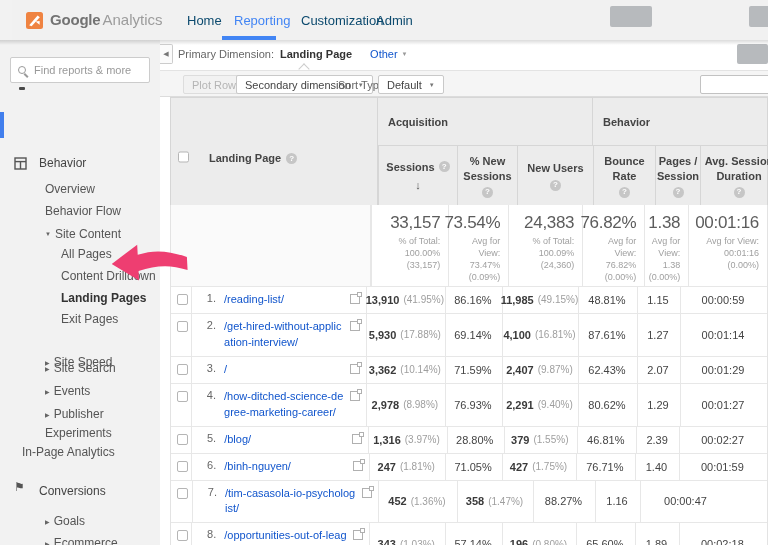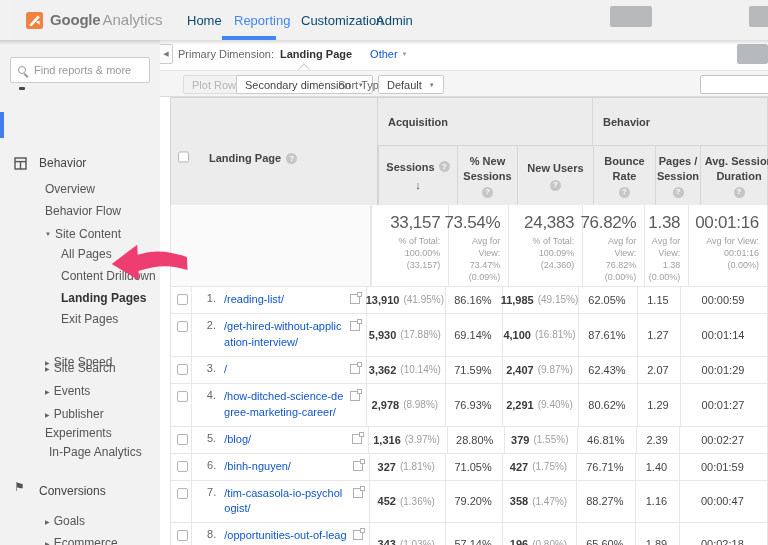--- a/index.html
+++ b/index.html
@@ -210,21 +210,21 @@
           <span class="caret">▶</span>
           <span>Publisher</span>
         </span>
       </div>
       <div class="side-item" style="top: 384px;">
         <span style="margin-left:45px; display:flex; align-items:center;">
           <span>Experiments</span>
         </span>
       </div>
       <div class="side-item" style="top: 403px;">
-        <span style="margin-left:49px; display:flex; align-items:center;">
+        <span style="margin-left:22px; display:flex; align-items:center;">
           <span>In-Page Analytics</span>
         </span>
       </div>
       <div class="side-item section" style="top: 442px;">
         <span class="sicon" style="font-size:12px;color:#555;top:-2px">⚑</span>
         <span style="margin-left:39px; display:flex; align-items:center;">
           <span>Conversions</span>
         </span>
       </div>
       <div class="side-item" style="top: 472px;">
@@ -377,21 +377,21 @@
           </div>
           <div class="c c2 num">
             <b>13,910</b>
             <span class="pct">(41.95%)</span>
           </div>
           <div class="c c3 num">86.16%</div>
           <div class="c c4 num">
             <b>11,985</b>
             <span class="pct">(49.15%)</span>
           </div>
-          <div class="c c5 num">62.05%</div>
+          <div class="c c5 num">48.81%</div>
           <div class="c c6 num">1.15</div>
           <div class="c c7 num">00:00:59</div>
         </div>
         <div class="trow">
           <div class="c c0">
             <span class="cb"></span>
           </div>
           <div class="c c1">
             <span class="rnum">2.</span>
             <a class="plink">/get-hired-without-application-interview/</a>
@@ -489,21 +489,21 @@
             <span class="cb"></span>
           </div>
           <div class="c c1">
             <span class="rnum">6.</span>
             <a class="plink">/binh-nguyen/</a>
             <span class="goto">
               <i></i>
             </span>
           </div>
           <div class="c c2 num">
-            <b>327</b>
+            <b>247</b>
             <span class="pct">(1.81%)</span>
           </div>
           <div class="c c3 num">71.05%</div>
           <div class="c c4 num">
             <b>427</b>
             <span class="pct">(1.75%)</span>
           </div>
           <div class="c c5 num">76.71%</div>
           <div class="c c6 num">1.40</div>
           <div class="c c7 num">00:01:59</div>
@@ -516,21 +516,20 @@
             <span class="rnum">7.</span>
             <a class="plink">/tim-casasola-io-psychologist/</a>
             <span class="goto">
               <i></i>
             </span>
           </div>
           <div class="c c2 num">
             <b>452</b>
             <span class="pct">(1.36%)</span>
           </div>
-          <div class="c c3 num">79.20%</div>
           <div class="c c4 num">
             <b>358</b>
             <span class="pct">(1.47%)</span>
           </div>
           <div class="c c5 num">88.27%</div>
           <div class="c c6 num">1.16</div>
           <div class="c c7 num">00:00:47</div>
         </div>
         <div class="trow">
           <div class="c c0">

